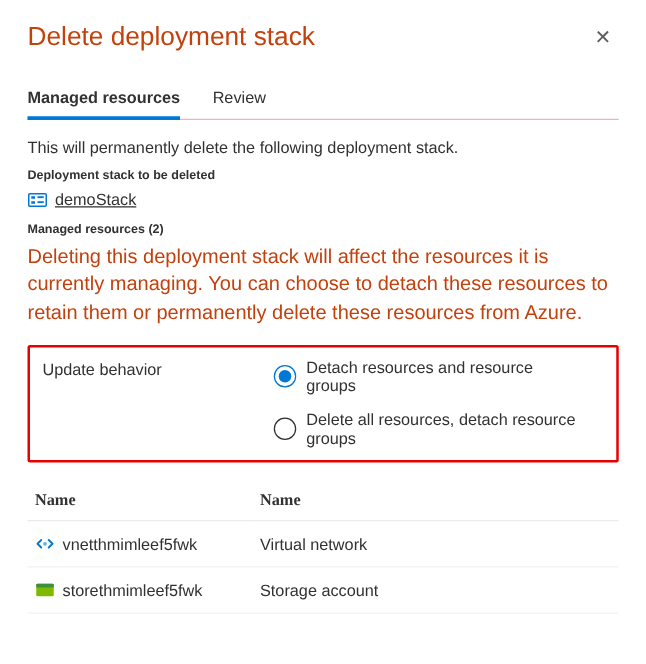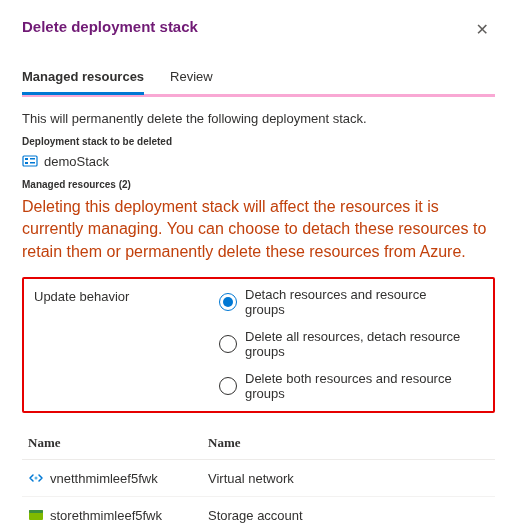--- a/index.html
+++ b/index.html
@@ -15,35 +15,35 @@
       width: 517px;
       padding: 18px 22px;
     }
     .header {
       display: flex;
       justify-content: space-between;
       align-items: flex-start;
       margin-bottom: 20px;
     }
     .header h1 {
-      font-size: 15px;
-      font-weight: 700;
-      color: #701a75;
+      font-size: 21px;
+      font-weight: 400;
+      color: #c2410c;
     }
     .close-btn {
       font-size: 16px;
       color: #605e5c;
       cursor: pointer;
       background: none;
       border: none;
       padding: 2px 6px;
     }
     .tabs {
       display: flex;
-      border-bottom: 3px solid #f9a8d4;
+      border-bottom: 1px solid #f9a8d4;
       margin-bottom: 14px;
     }
     .tab {
       padding: 8px 0;
       margin-right: 26px;
       font-size: 13px;
       color: #323130;
       cursor: pointer;
       border-bottom: 3px solid transparent;
       margin-bottom: -1px;
@@ -58,23 +58,24 @@
       margin-bottom: 10px;
     }
     .section-label {
       font-size: 10px;
       font-weight: 600;
       color: #323130;
       margin-bottom: 6px;
     }
     .stack-row {
       display: flex;
-      align-items: flex-end;
+      align-items: flex-start;
       gap: 6px;
       margin-bottom: 10px;
+      text-decoration: underline;
     }
     .stack-icon {
       width: 16px;
       height: 16px;
       flex-shrink: 0;
     }
     .description {
       font-size: 16px;
       color: #c2410c;
       line-height: 1.4;
@@ -203,24 +204,20 @@
     <div class="radio-group">
       <div class="radio-option">
         <div class="radio-circle selected">
           <div class="radio-dot"></div>
         </div>
         <span class="radio-label">Detach resources and resource groups</span>
       </div>
       <div class="radio-option">
         <div class="radio-circle"></div>
         <span class="radio-label">Delete all resources, detach resource groups</span>
-      </div>
-      <div class="radio-option">
-        <div class="radio-circle"></div>
-        <span class="radio-label">Delete both resources and resource groups</span>
       </div>
     </div>
   </div>
 </div>
 
 <table>
   <thead>
     <tr>
       <th class="col-name">Name</th>
       <th>Name</th>

